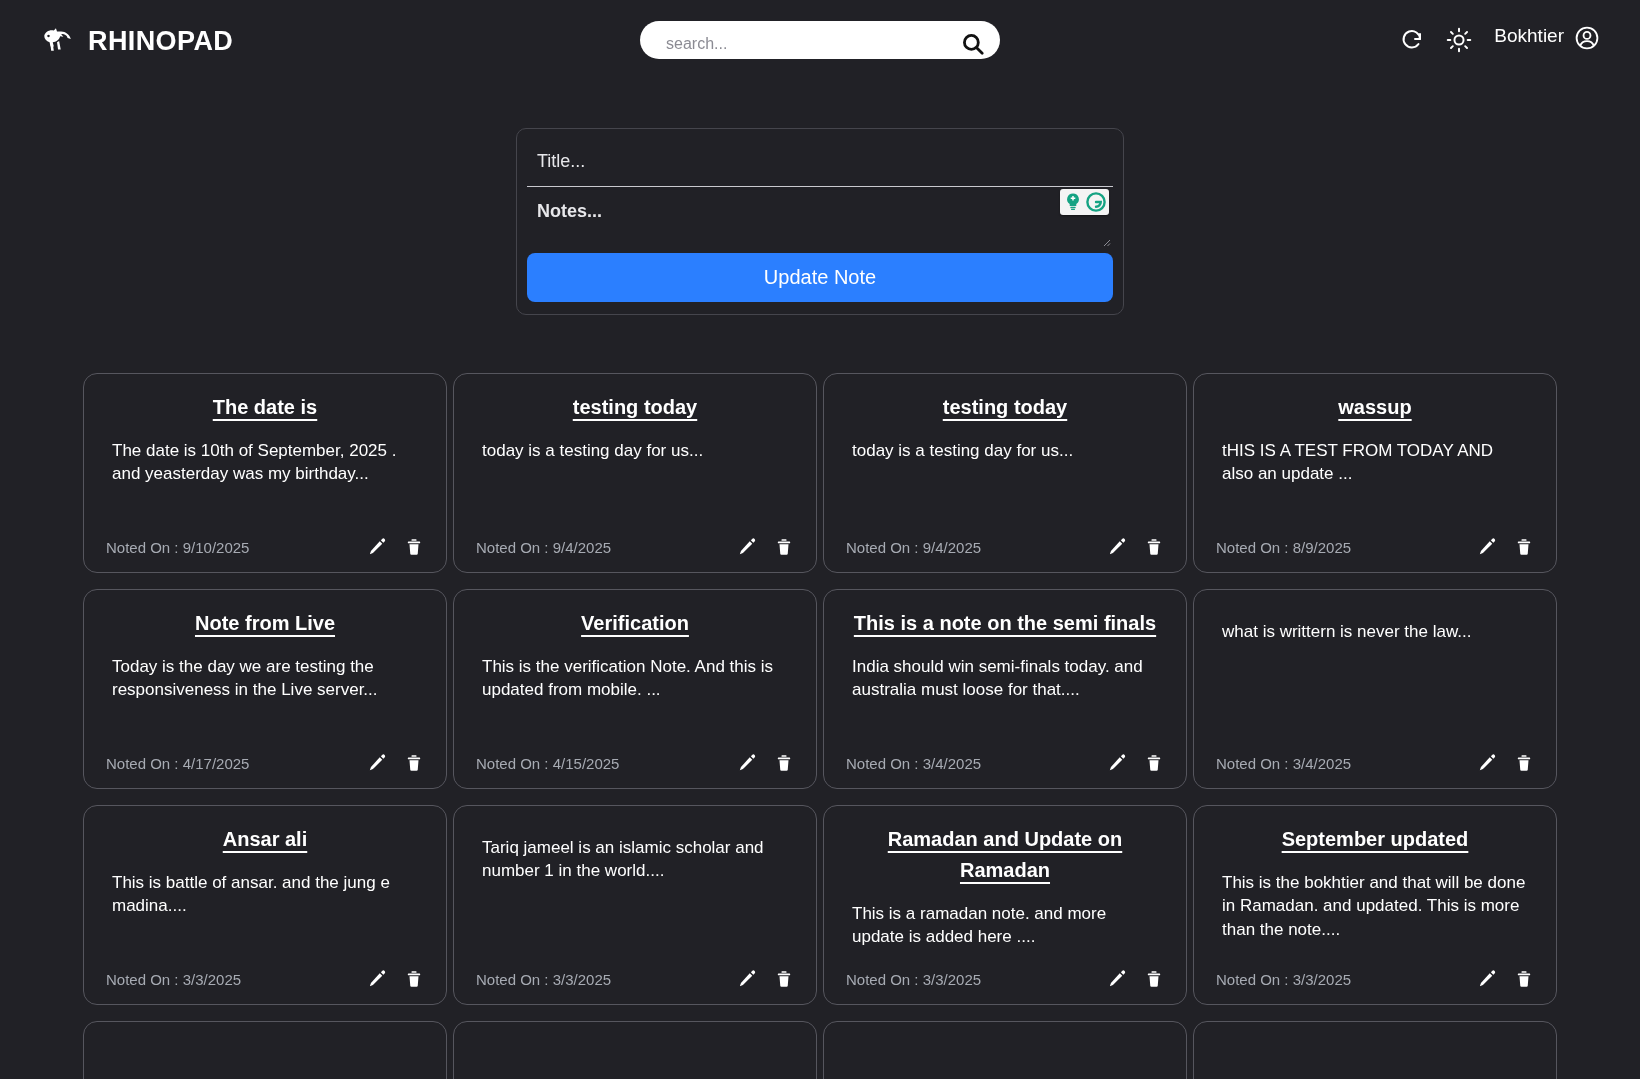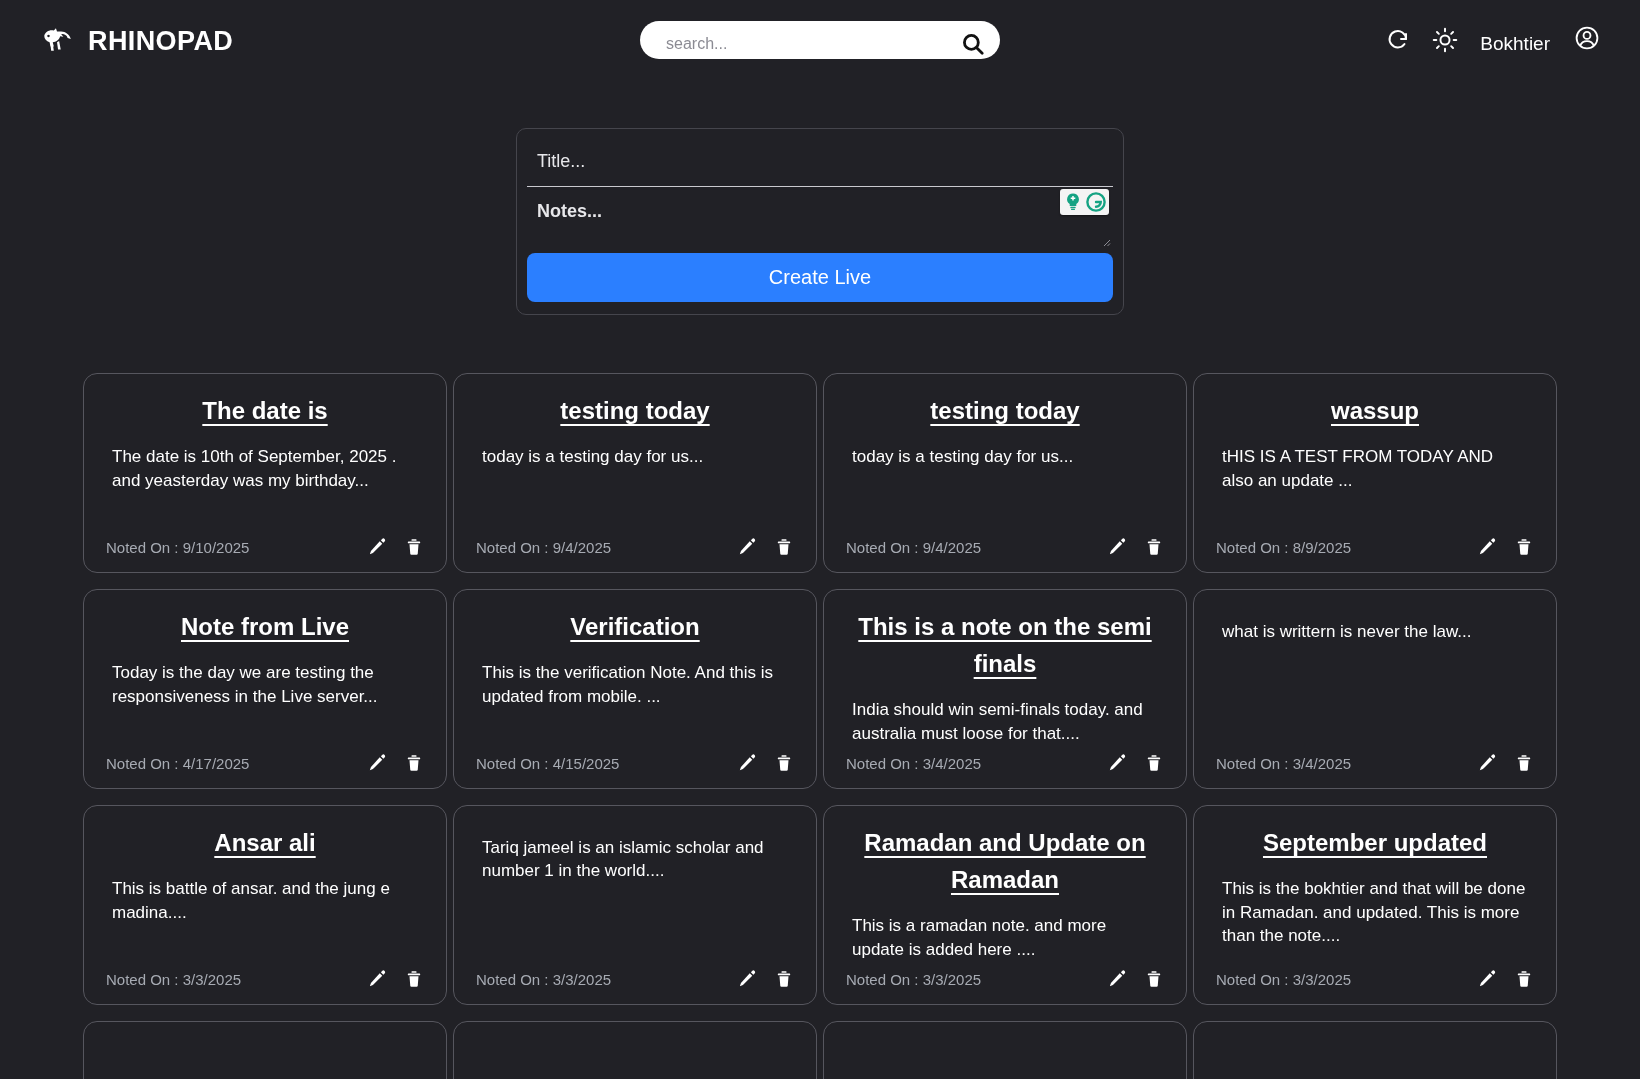--- a/index.html
+++ b/index.html
@@ -77,22 +77,22 @@
   .hdr-icon-btn {
     background: transparent;
     border: none;
     cursor: pointer;
     padding: 0;
     display: flex;
     align-items: center;
   }
   .user-block {
     display: flex;
-    align-items: flex-end;
-    gap: 24px;
+    align-items: flex-start;
+    gap: 10px;
     cursor: pointer;
   }
   .user-name {
     color: #ffffff;
     font-size: 19px;
   }
 
   
   .form-wrap {
     display: flex;
@@ -187,21 +187,21 @@
     height: 200px;
     padding: 18px 22px 14px 22px;
     display: flex;
     flex-direction: column;
     position: relative;
     overflow: hidden;
   }
   .note-title {
     text-align: center;
     color: #ffffff;
-    font-size: 24px;
+    font-size: 20px;
     font-weight: bold;
     text-decoration: underline;
     text-underline-offset: 5px;
     text-decoration-thickness: 2px;
     line-height: 1.55;
     margin-bottom: 4px;
   }
   .note-body {
     color: #ffffff;
     font-size: 17px;
@@ -321,21 +321,21 @@
             <path d="M12 12 h5.2 a5.2 5.2 0 0 1-5.2 5.2" fill="none" stroke="#15a383" stroke-width="2.6" stroke-linecap="round"></path>
           </svg>
         </span>
       </div>
 
       <svg class="resize-grip" viewBox="0 0 10 10">
         <path d="M9 3 L3 9 M9 6.5 L6.5 9" stroke="#9a9aa2" stroke-width="0.9" fill="none"></path>
       </svg>
     </div>
 
-    <button class="create-btn" type="submit">Create Live</button>
+    <button class="create-btn" type="submit">Update Note</button>
   </form>
 </div>
 
 <div class="grid" id="notes-grid">
     <div class="note-card">
       <div class="note-title">The date is</div>
       <div class="note-body">The date is 10th of September, 2025 . and yeasterday was my birthday...</div>
       <div class="note-footer">
         <span class="note-date">Noted On : 9/10/2025</span>
         <span class="note-actions">

